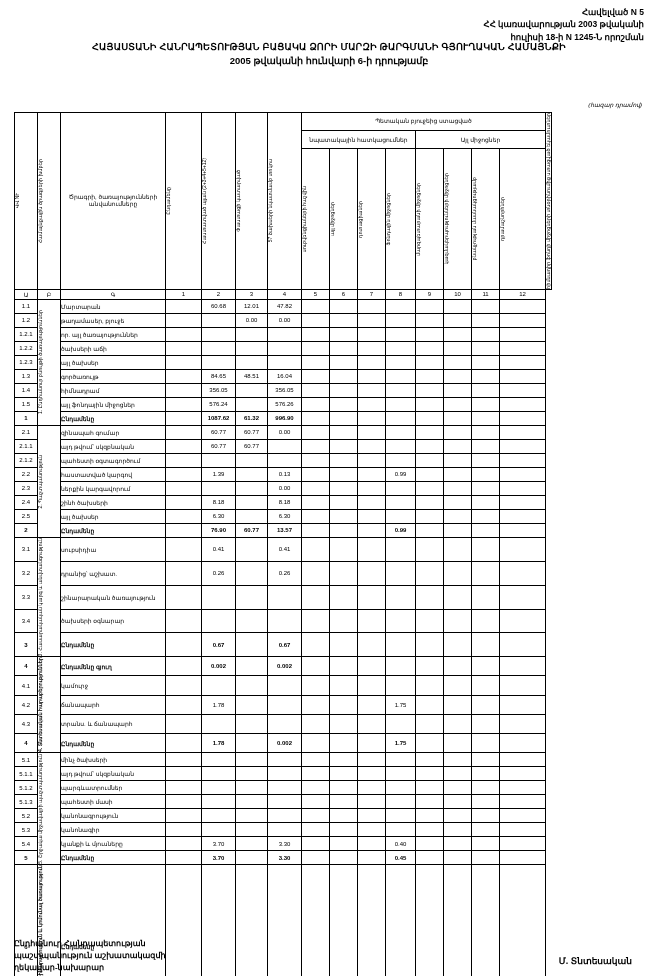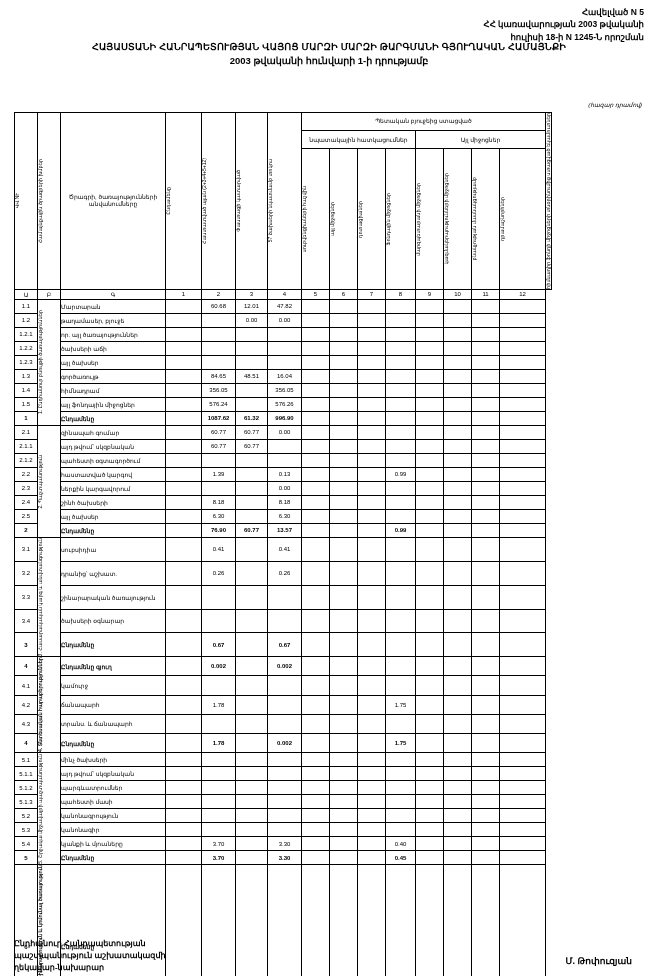--- a/index.html
+++ b/index.html
@@ -36,22 +36,22 @@
 
 <div class="page">
 
   <div class="hdr-right">
     <div>Հավելված N 5</div>
     <div>ՀՀ կառավարության 2003 թվականի</div>
     <div>հուլիսի 18-ի N 1245-Ն որոշման</div>
   </div>
 
   <div class="title-block">
-    <div class="t2">ՀԱՅԱՍՏԱՆԻ ՀԱՆՐԱՊԵՏՈՒԹՅԱՆ ՎԱՅՈՑ ՄԱՐԶԻ ՄԱՐԶԻ ԹԱՐԳՄԱՆԻ ԳՅՈՒՂԱԿԱՆ ՀԱՄԱՅՆՔԻ</div>
-    <div class="t4">2003 թվականի հունվարի 1-ի դրությամբ</div>
+    <div class="t2">ՀԱՅԱՍՏԱՆԻ ՀԱՆՐԱՊԵՏՈՒԹՅԱՆ ԲԱՑԱԿԱ ՁՈՐԻ ՄԱՐԶԻ ԹԱՐԳՄԱՆԻ ԳՅՈՒՂԱԿԱՆ ՀԱՄԱՅՆՔԻ</div>
+    <div class="t4">2005 թվականի հունվարի 6-ի դրությամբ</div>
   </div>
 
   <div class="units">(հազար դրամով)</div>
 
   <table class="grid">
     <colgroup>
       <col style="width:22px">
         <col style="width:22px">
         <col style="width:104px">
       <col style="width:36px">
@@ -742,14 +742,14 @@
         </tr>
       </tbody>
 
     </table>
 
   <div class="foot-left">
     <div>Ընդհանուր Հանրապետության</div>
     <div>պաշտպանություն աշխատակազմի</div>
     <div>ղեկավար-նախարար</div>
   </div>
-  <div class="foot-right">Մ. Թոփուզյան</div>
+  <div class="foot-right">Մ. Տնտեսական</div>
 </div>
 
 </body></html>

